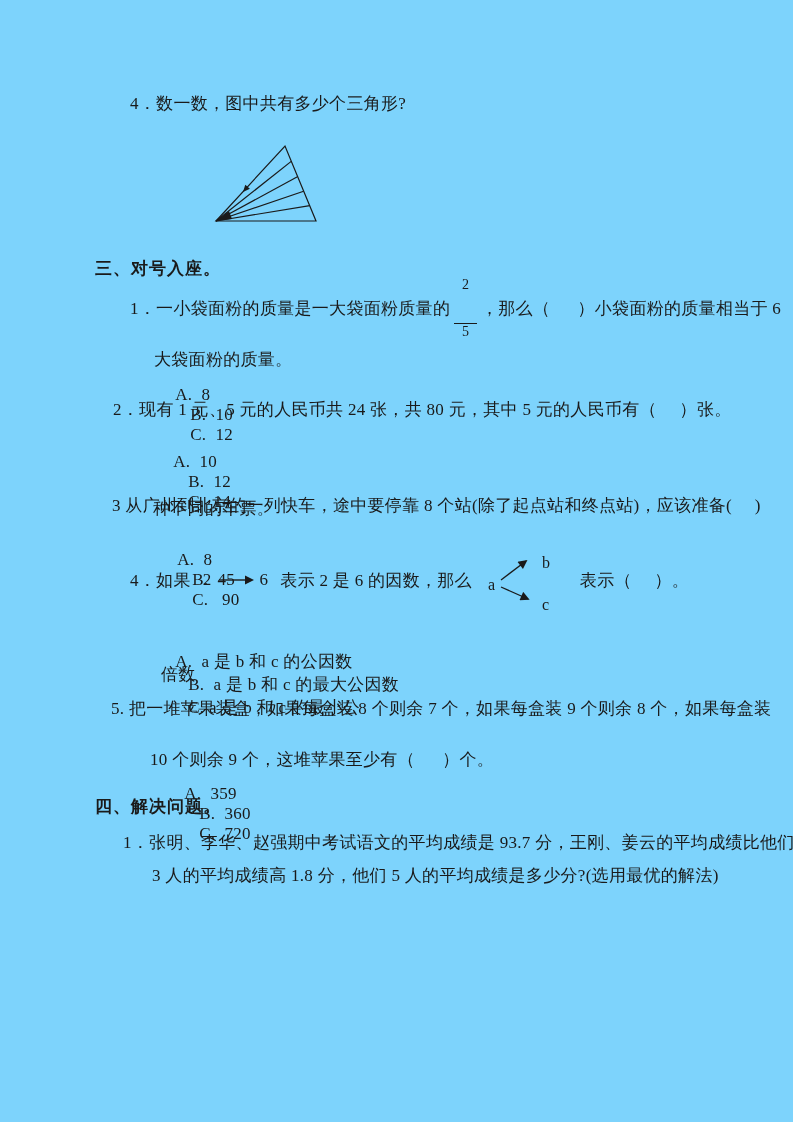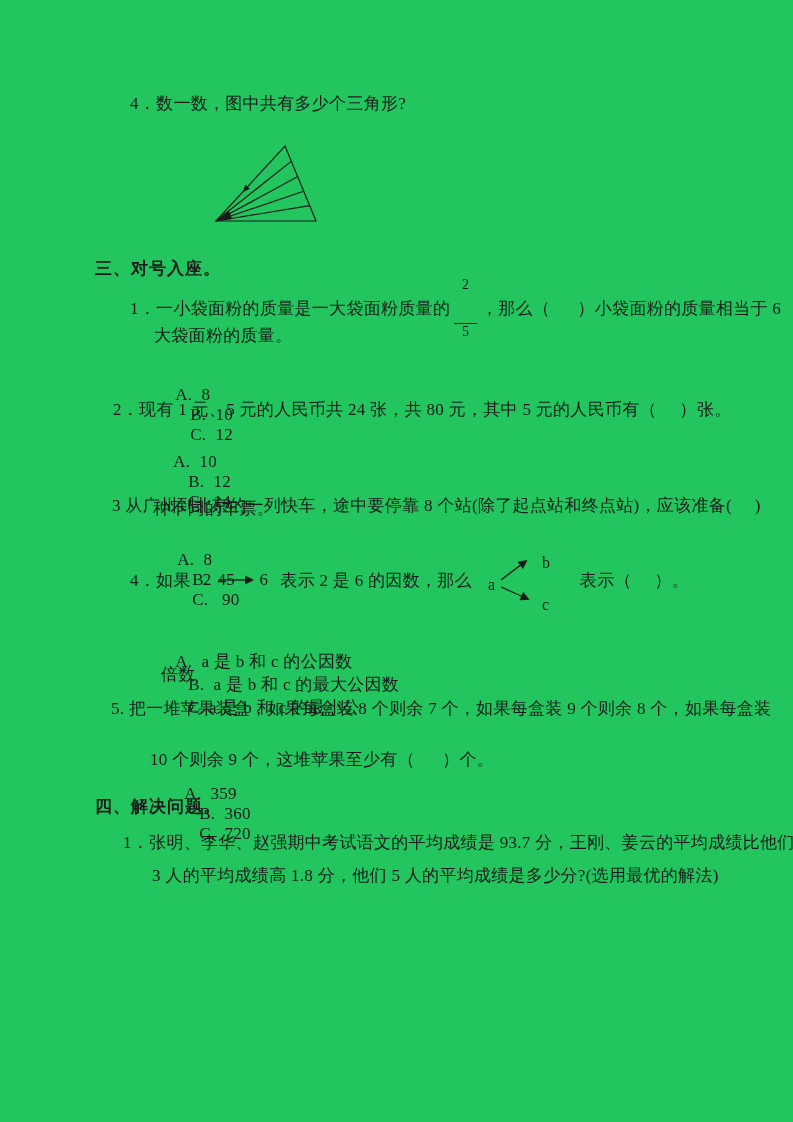--- a/index.html
+++ b/index.html
@@ -4,21 +4,21 @@
 <style>
   html, body {
     margin: 0;
     padding: 0;
     background: #ffffff;
   }
   #page {
     position: relative;
     width: 793px;
     height: 1122px;
-    background: #22c55e;
+    background: #7dd3fc;
     color: #1a1a1a;
     font-family: "Liberation Serif", "DejaVu Serif", serif;
     font-size: 17px;
     overflow: hidden;
   }
   .line {
     position: absolute;
     white-space: pre;
     letter-spacing: 0.3px;
   }
@@ -77,21 +77,21 @@
 
   <div class="flexline" style="left:130px; top:285px; height:46px;">
     <span>1．一小袋面粉的质量是一大袋面粉质量的</span>
     <span class="frac">
       <span class="num">2</span>
       <span class="den">5</span>
     </span>
     <span>，那么（      ）小袋面粉的质量相当于 6</span>
   </div>
 
-  <div class="line" style="left:154px; top:324px;">大袋面粉的质量。</div>
+  <div class="line" style="left:154px; top:348px;">大袋面粉的质量。</div>
 
   <div class="line" style="left:158px; top:365px;">
     <span class="opt">A.  8</span>
     <span class="opt">B.  10</span>
     <span class="opt">C.  12</span>
   </div>
 
   <div class="line" style="left:113px; top:398px;">2．现有 1 元、5 元的人民币共 24 张，共 80 元，其中 5 元的人民币有（     ）张。</div>
   <div class="line" style="left:156px; top:432px;">
     <span class="opt">A.  10</span>

